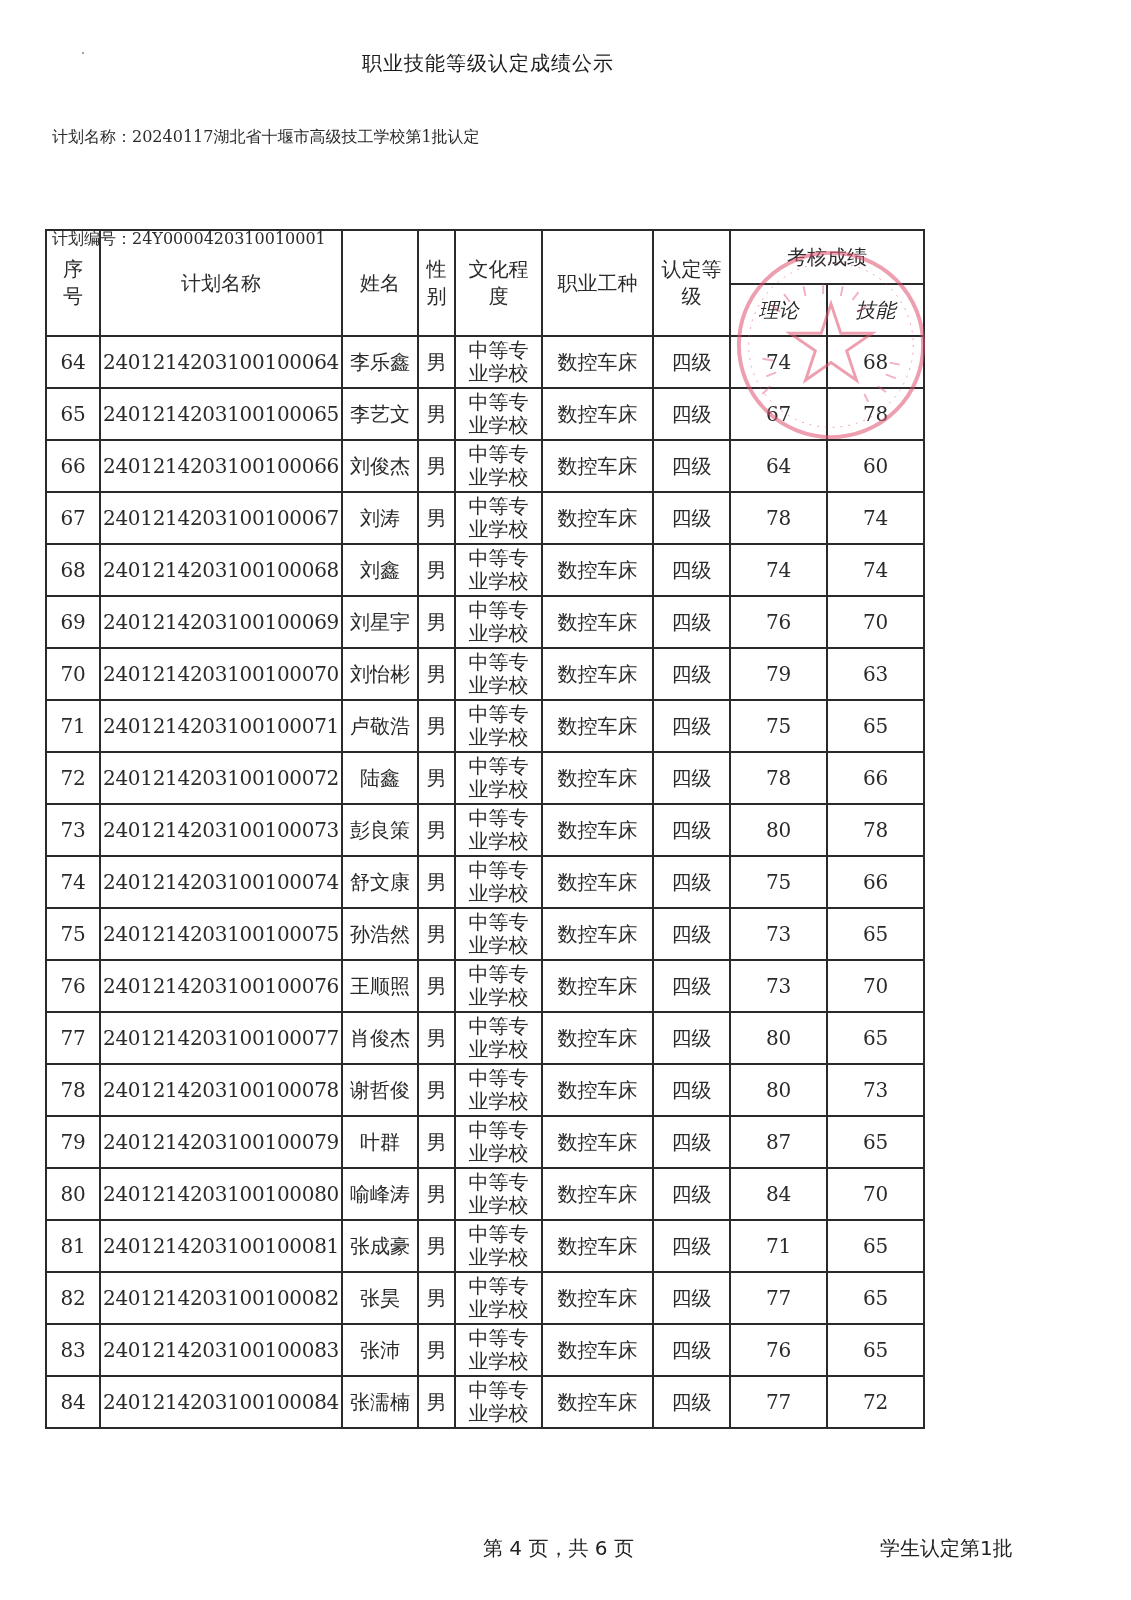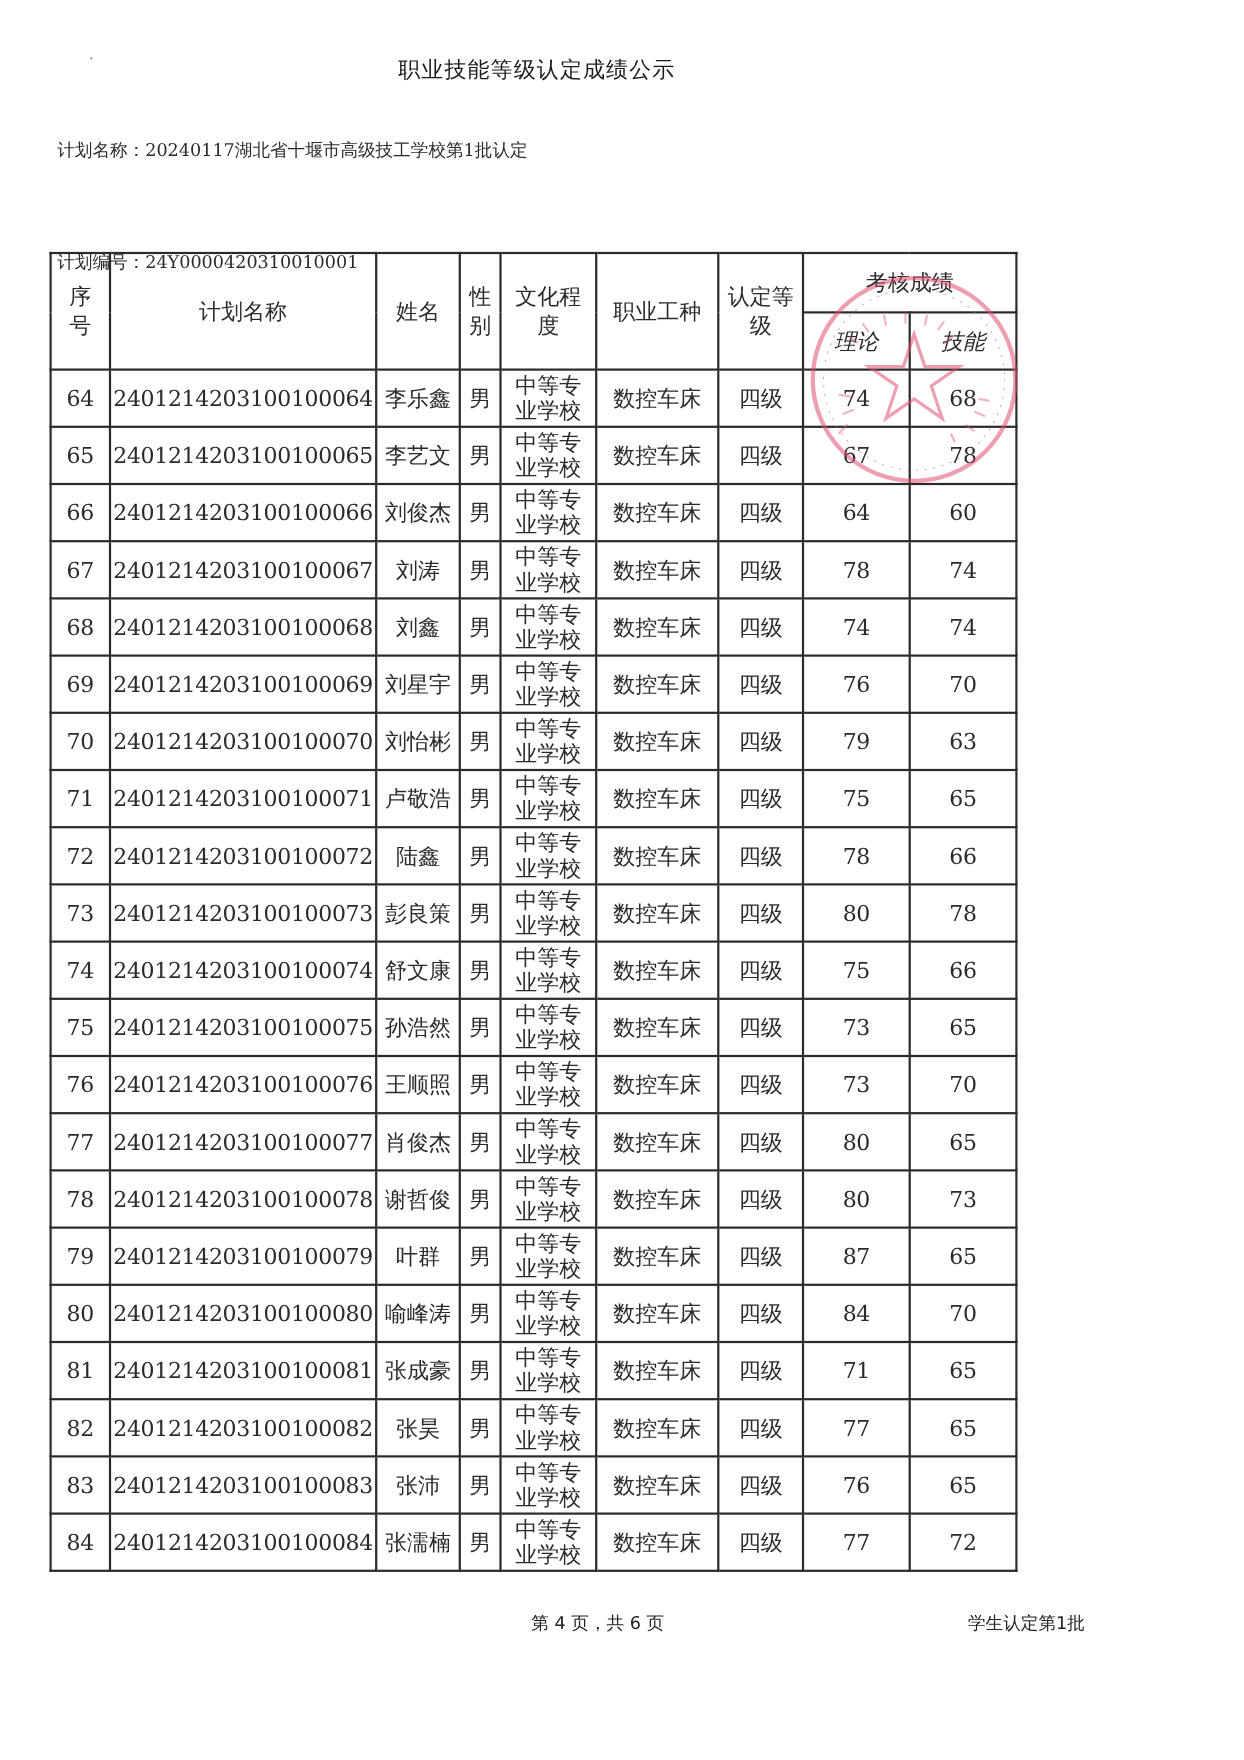--- a/index.html
+++ b/index.html
@@ -21,21 +21,21 @@
                   line-height: 27px; color: #2a2a2a; }
   table.grid td { height: 50px; font-size: 20px; color: #2a2a2a; }
   td.num { font-family: "DejaVu Serif", "Liberation Serif", serif; font-size: 19px; letter-spacing: -0.3px; }
   td.cjk { font-family: "DejaVu Sans", "Liberation Sans", sans-serif; }
   td.edu { font-family: "DejaVu Sans", "Liberation Sans", sans-serif; font-size: 19px; line-height: 23px; border-radius: 20px; }
   td.edu span { display: block; }
   .hdr-row1 th { height: 52px; }
   .hdr-row2 th { height: 50px; font-style: italic; }
   .stamp { position: absolute; left: 733px; top: 247px; width: 196px; height: 196px;
            pointer-events: none; opacity: 0.55; }
-  .footer { position: absolute; top: 1466px; font-size: 16px;
+  .footer { position: absolute; top: 1535px; font-size: 20px;
             font-family: "DejaVu Sans", "Liberation Sans", sans-serif; color: #222; }
   .footer-page { left: 483px; }
   .footer-batch { left: 880px; }
   .speck { position: absolute; left: 82px; top: 52px; width: 2px; height: 2px; background: #888; border-radius: 1px; }
 </style>
 </head>
 <body>
 
 <div class="speck"></div>
 

